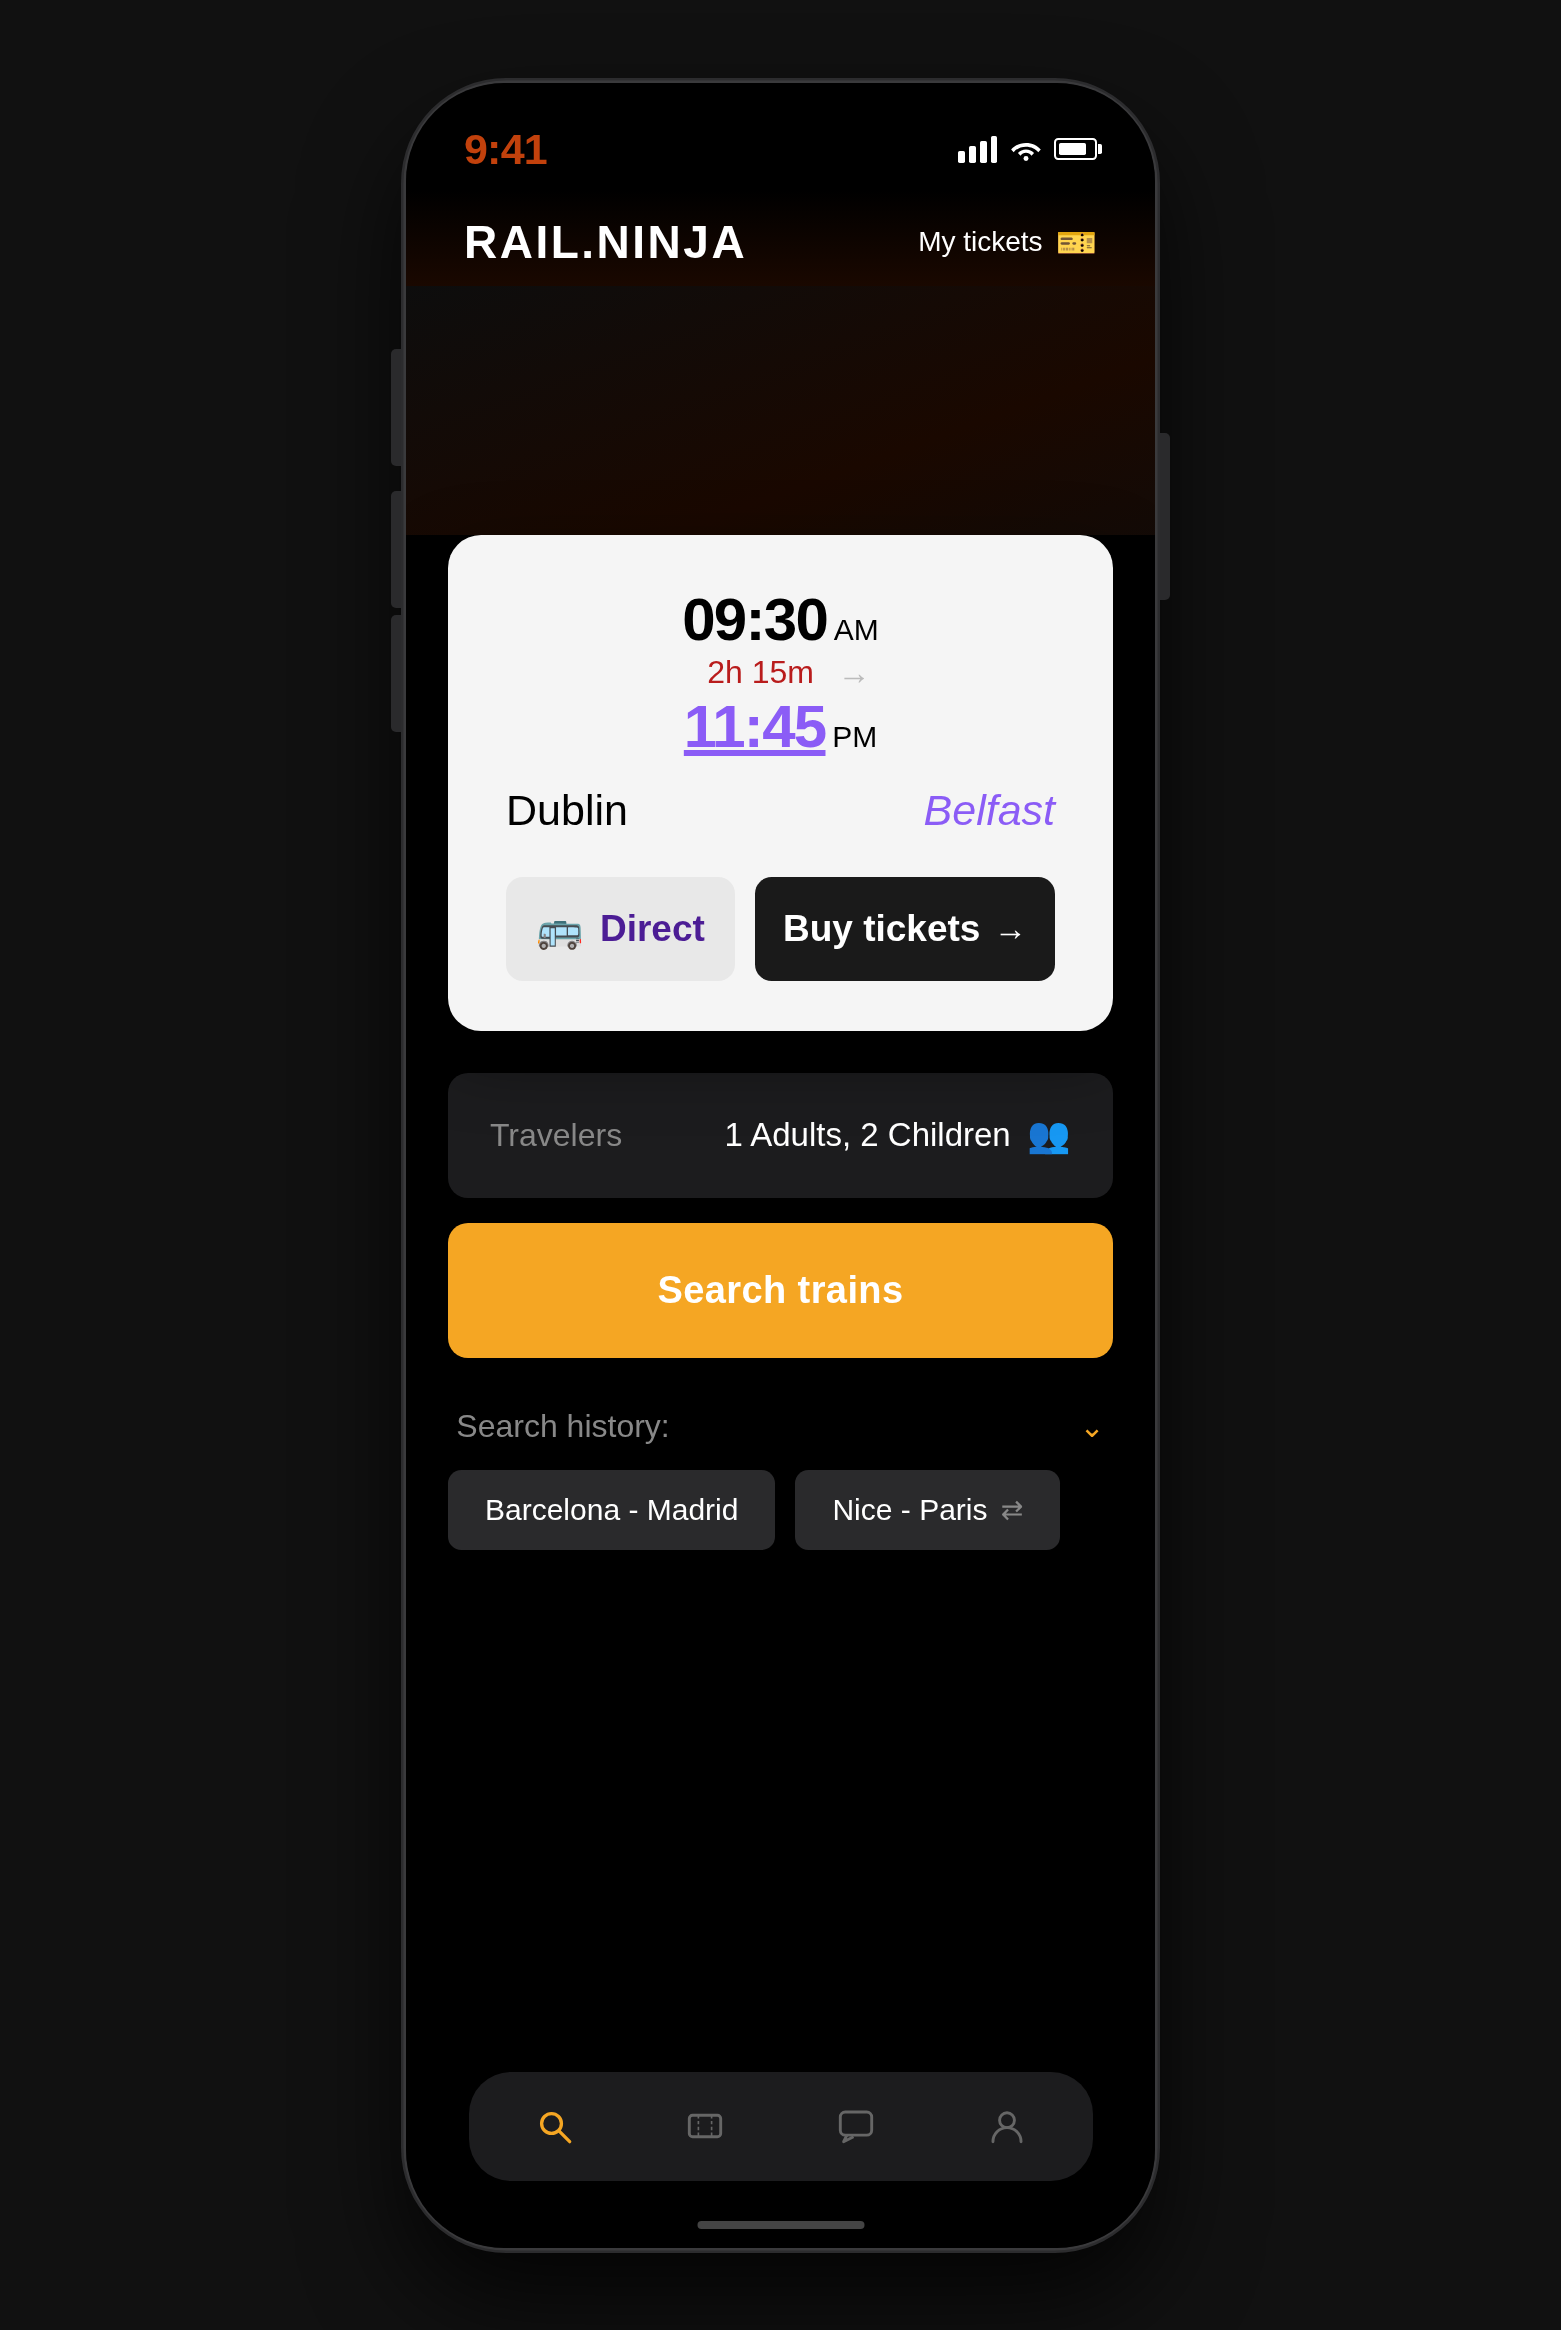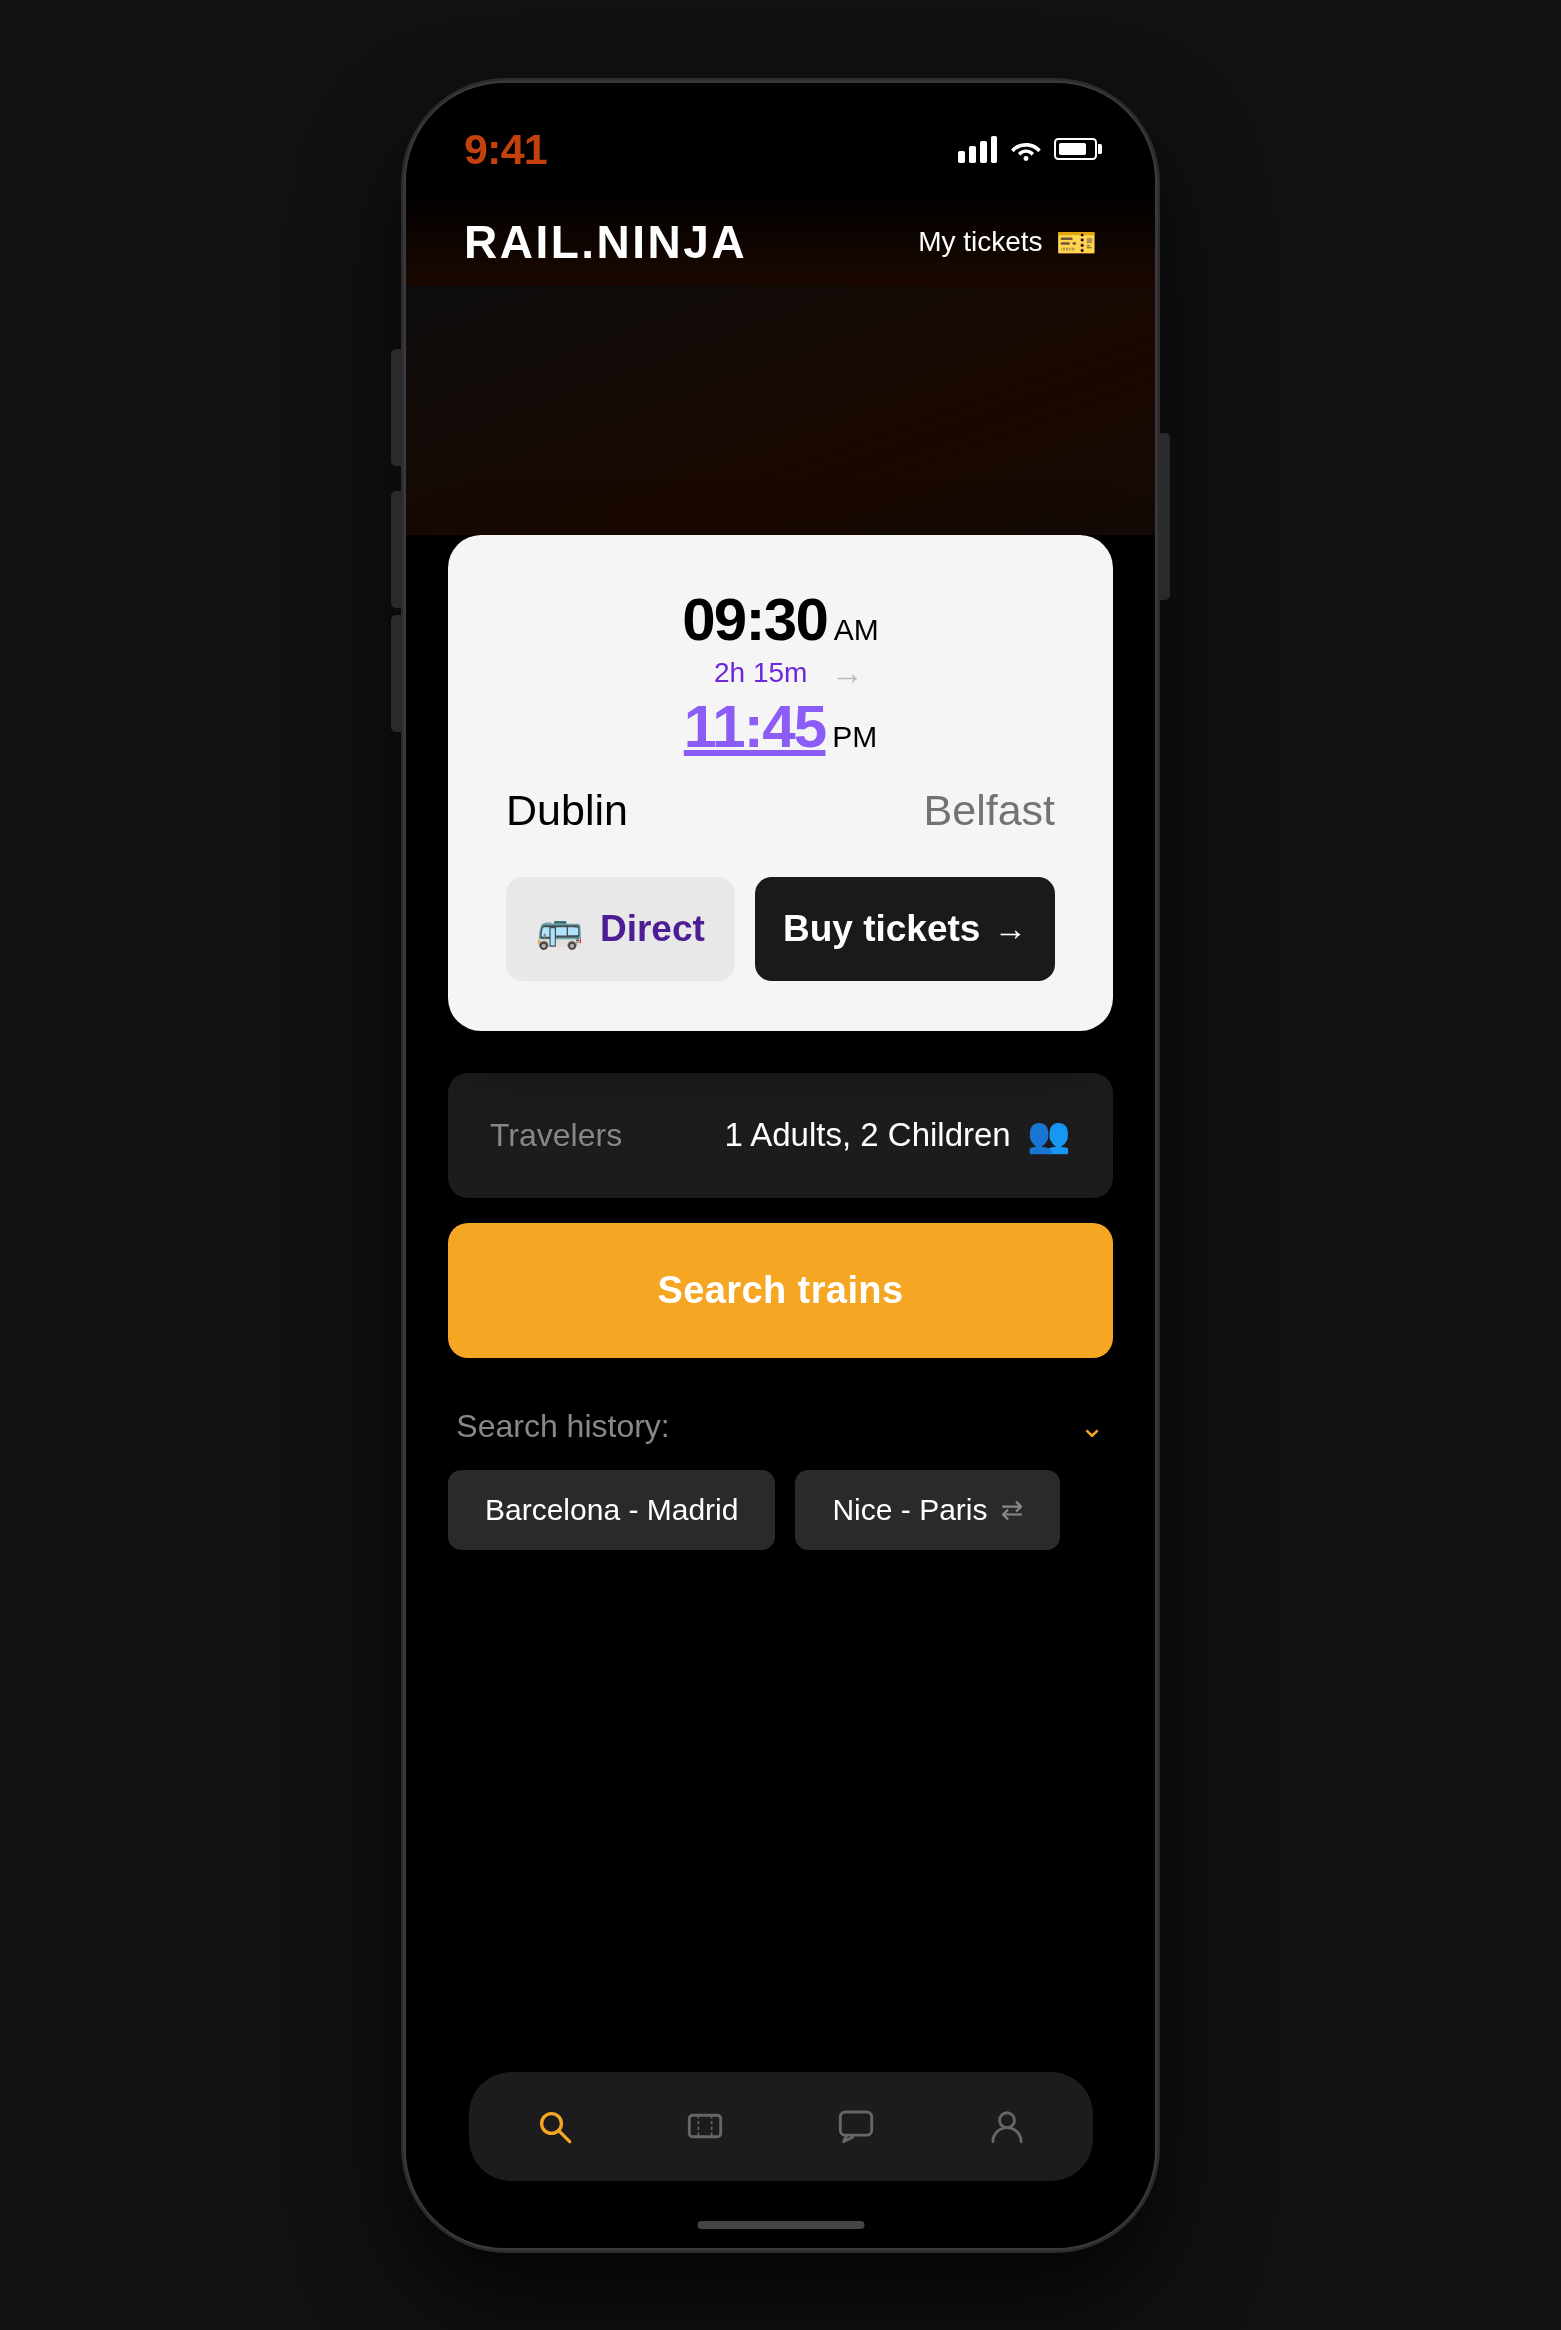--- a/index.html
+++ b/index.html
@@ -241,22 +241,22 @@
     }
 
     .duration-dash-left {
       flex: 1;
       height: 2.5px;
       background: #ccc;
       border-radius: 1.7px;
     }
 
     .duration-text-box {
-      font-size: 28px;
-      color: #6d28d9;
+      font-size: 32px;
+      color: #b91c1c;
       padding: 0 16.7px;
       white-space: nowrap;
     }
 
     .duration-dash-right {
       flex: 1;
       height: 2.5px;
       background: #ccc;
       border-radius: 1.7px;
     }
@@ -284,22 +284,23 @@
 
     .station-name {
       font-size: 43px;
       font-weight: 500;
       color: #000;
     }
 
     .station-name-right {
       font-size: 43px;
       font-weight: 500;
-      color: #737373;
+      color: #8b5cf6;
       text-align: right;
+      font-style: italic;
     }
 
     .card-actions {
       display: flex;
       gap: 20px;
     }
 
     .direct-btn {
       flex: 1;
       background: #e8e8e8;

